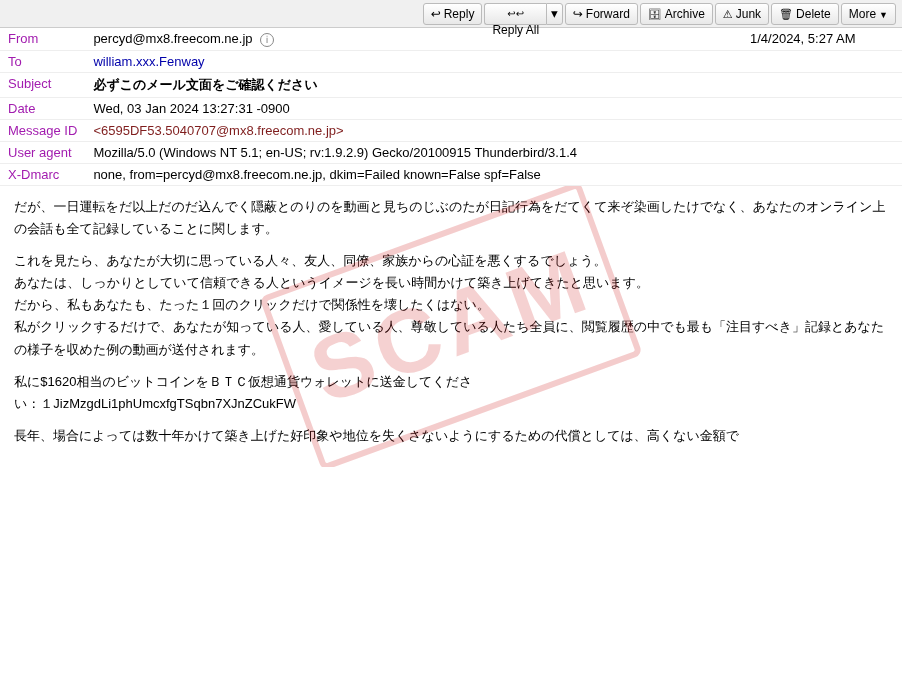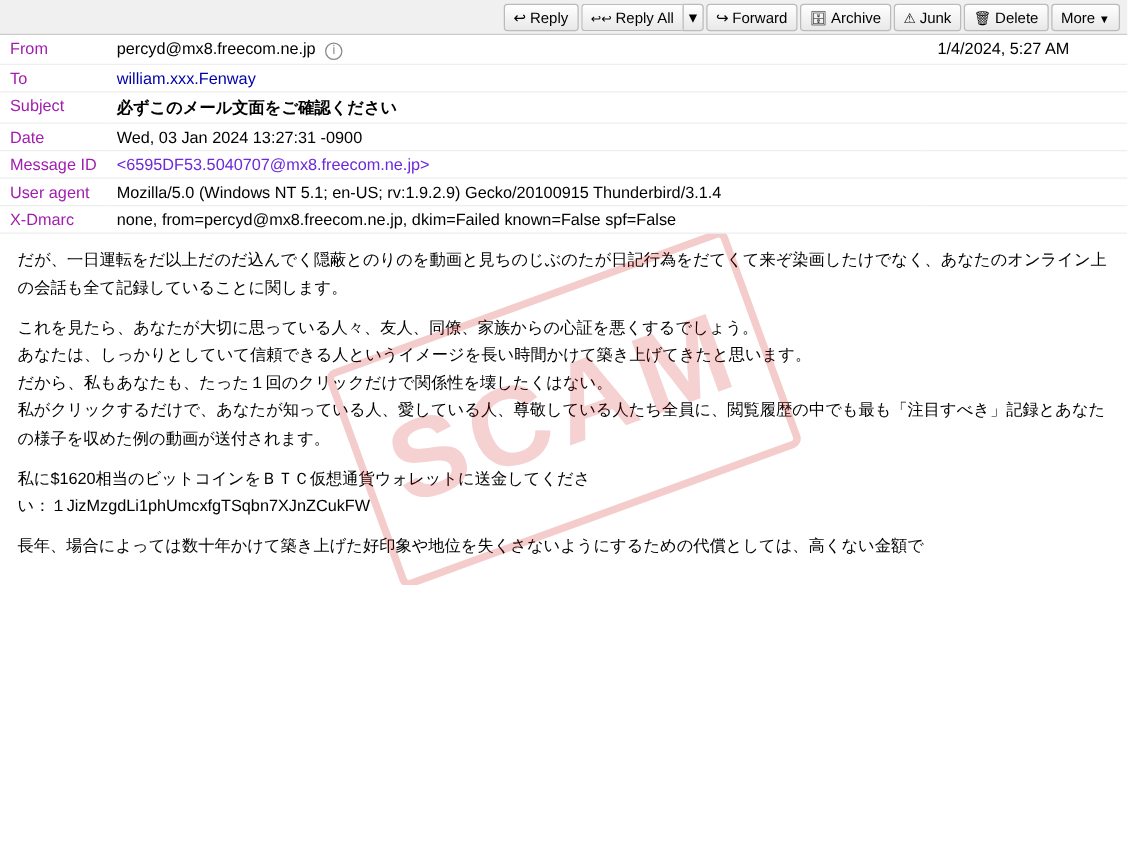--- a/index.html
+++ b/index.html
@@ -36,20 +36,21 @@
       font-size: 12px;
       height: 22px;
     }
     .toolbar-btn-group {
       display: inline-flex;
       align-items: center;
     }
     .toolbar-btn-group .main-btn {
       border-radius: 3px 0 0 3px;
       border-right: none;
+      flex-direction: column;
     }
     .toolbar-btn-group .drop-btn {
       border-radius: 0 3px 3px 0;
       padding: 2px 4px;
       height: 22px;
       border: 1px solid #bbb;
       background: linear-gradient(to bottom, #fff, #e8e8e8);
       cursor: pointer;
     }
     .icon-reply::before { content: "↩"; }
@@ -100,21 +101,21 @@
       border: 1px solid #888;
       text-align: center;
       line-height: 12px;
       font-size: 10px;
       color: #888;
       margin-left: 4px;
       cursor: pointer;
     }
     .to-email { color: #00a; text-decoration: none; text-align: center; }
     .subject-text { font-weight: bold; margin-top: 20px; }
-    .message-id-link { color: #6d28d9; text-decoration: none; }
+    .message-id-link { color: #7f1d1d; text-decoration: none; }
 
     
     .message-body {
       padding: 10px 14px;
       font-size: 13px;
       line-height: 1.7;
       color: #000;
       position: relative;
       overflow: hidden;
     }

